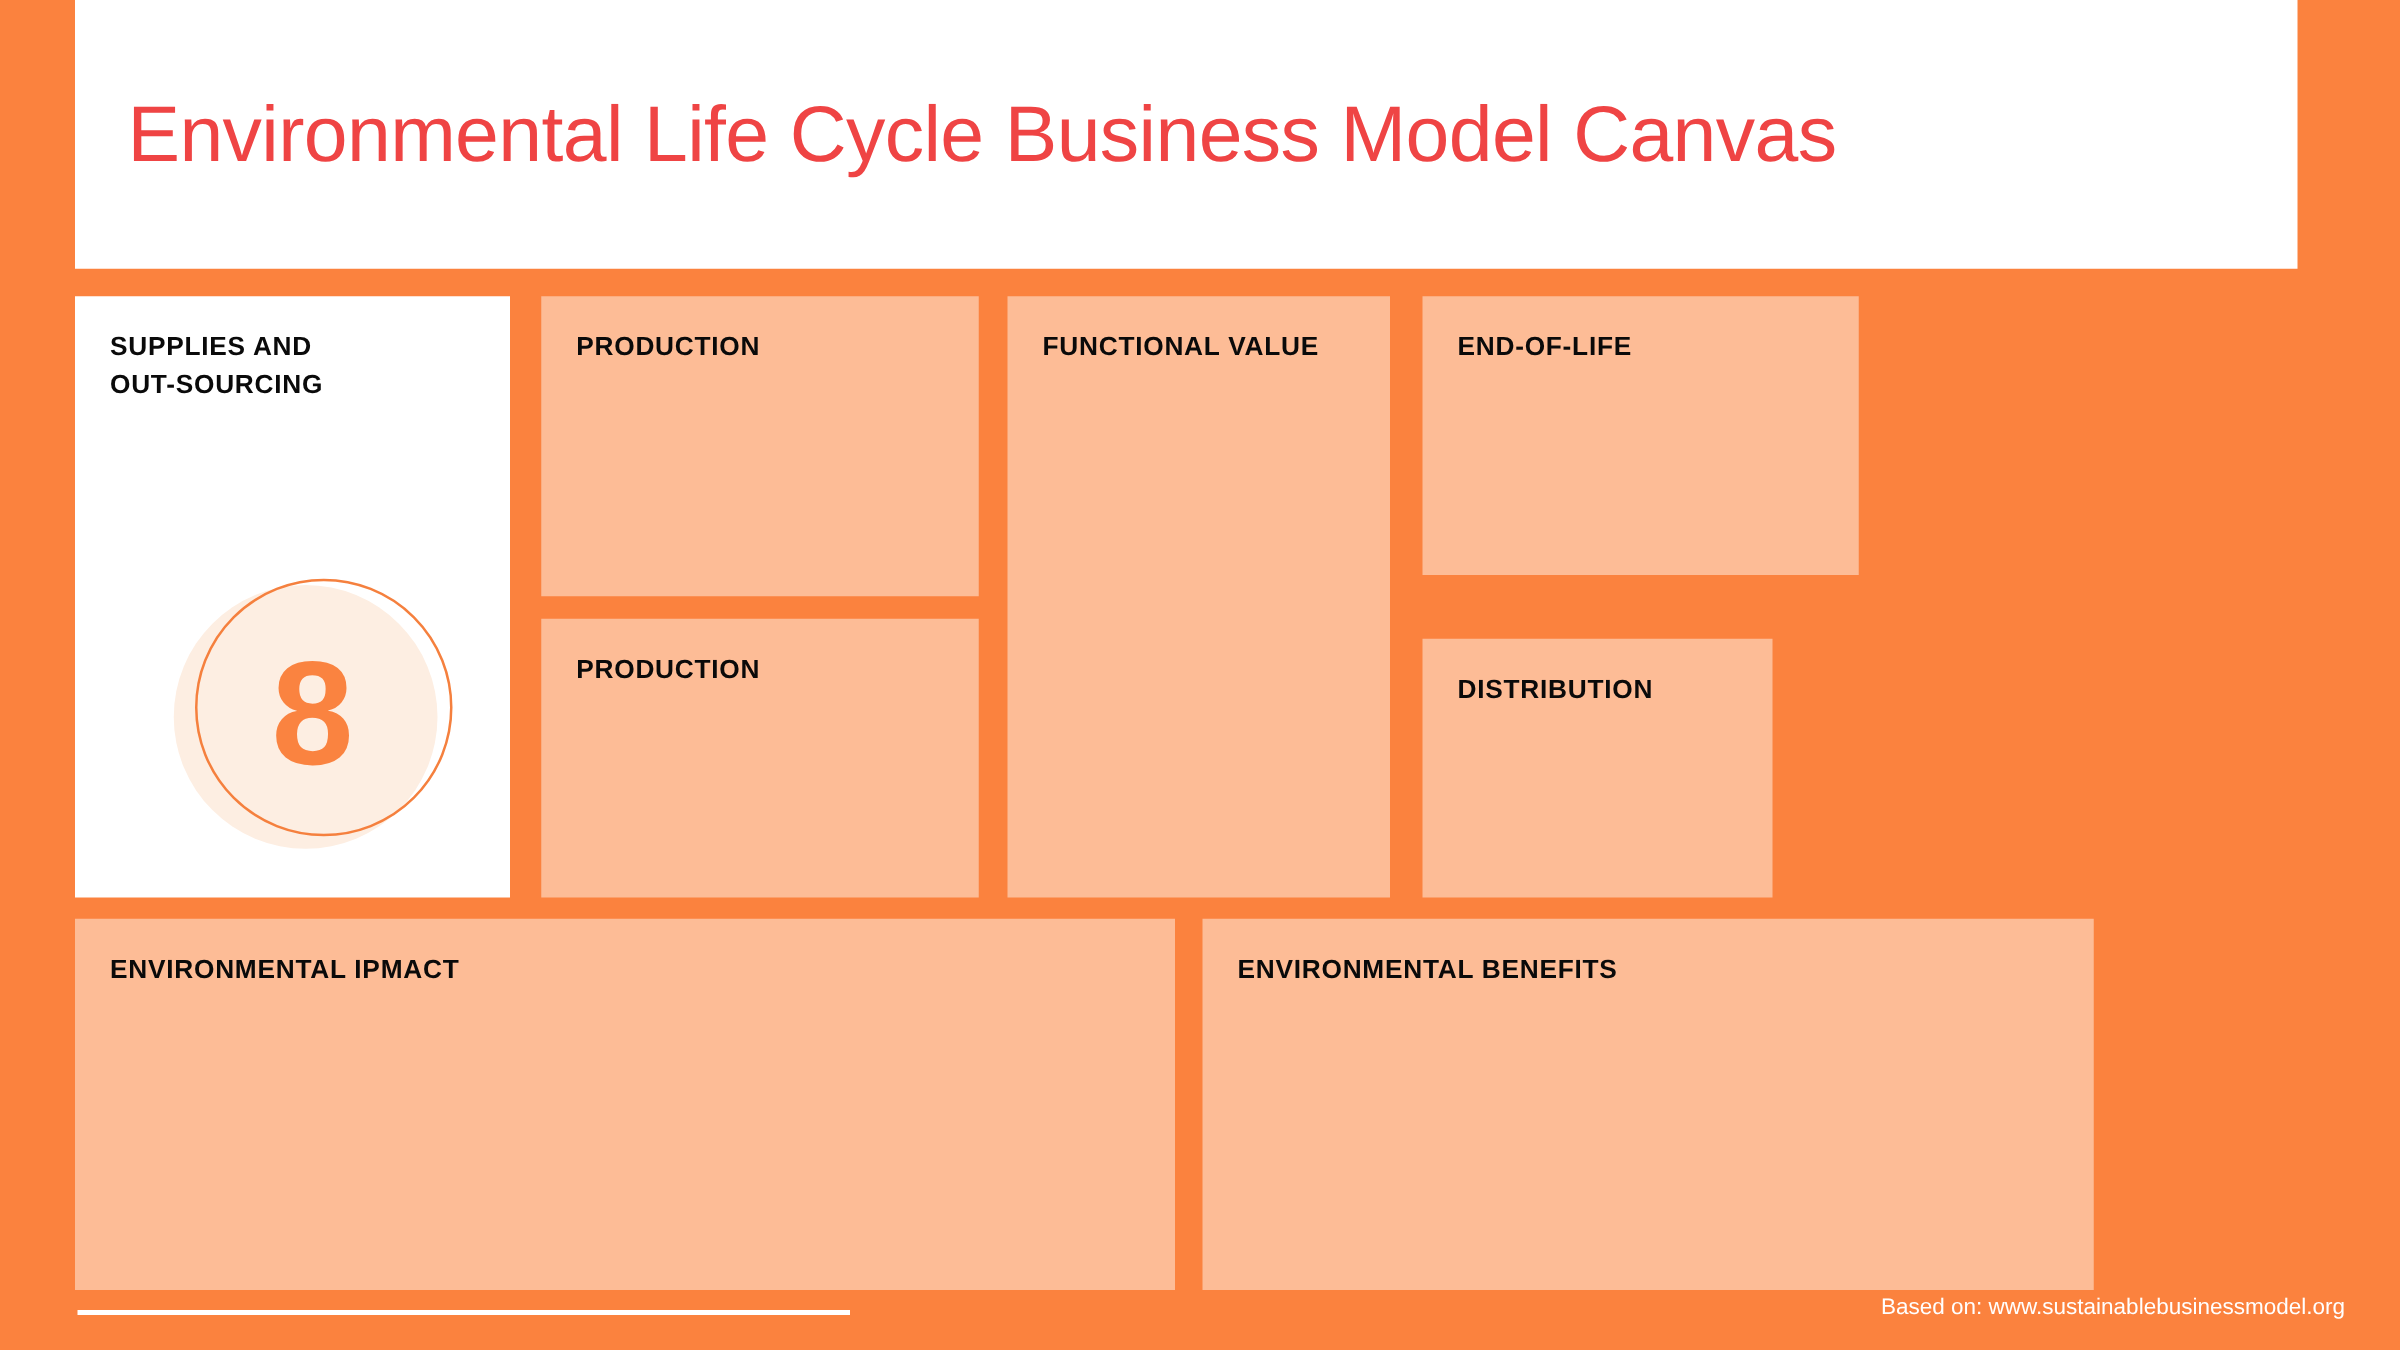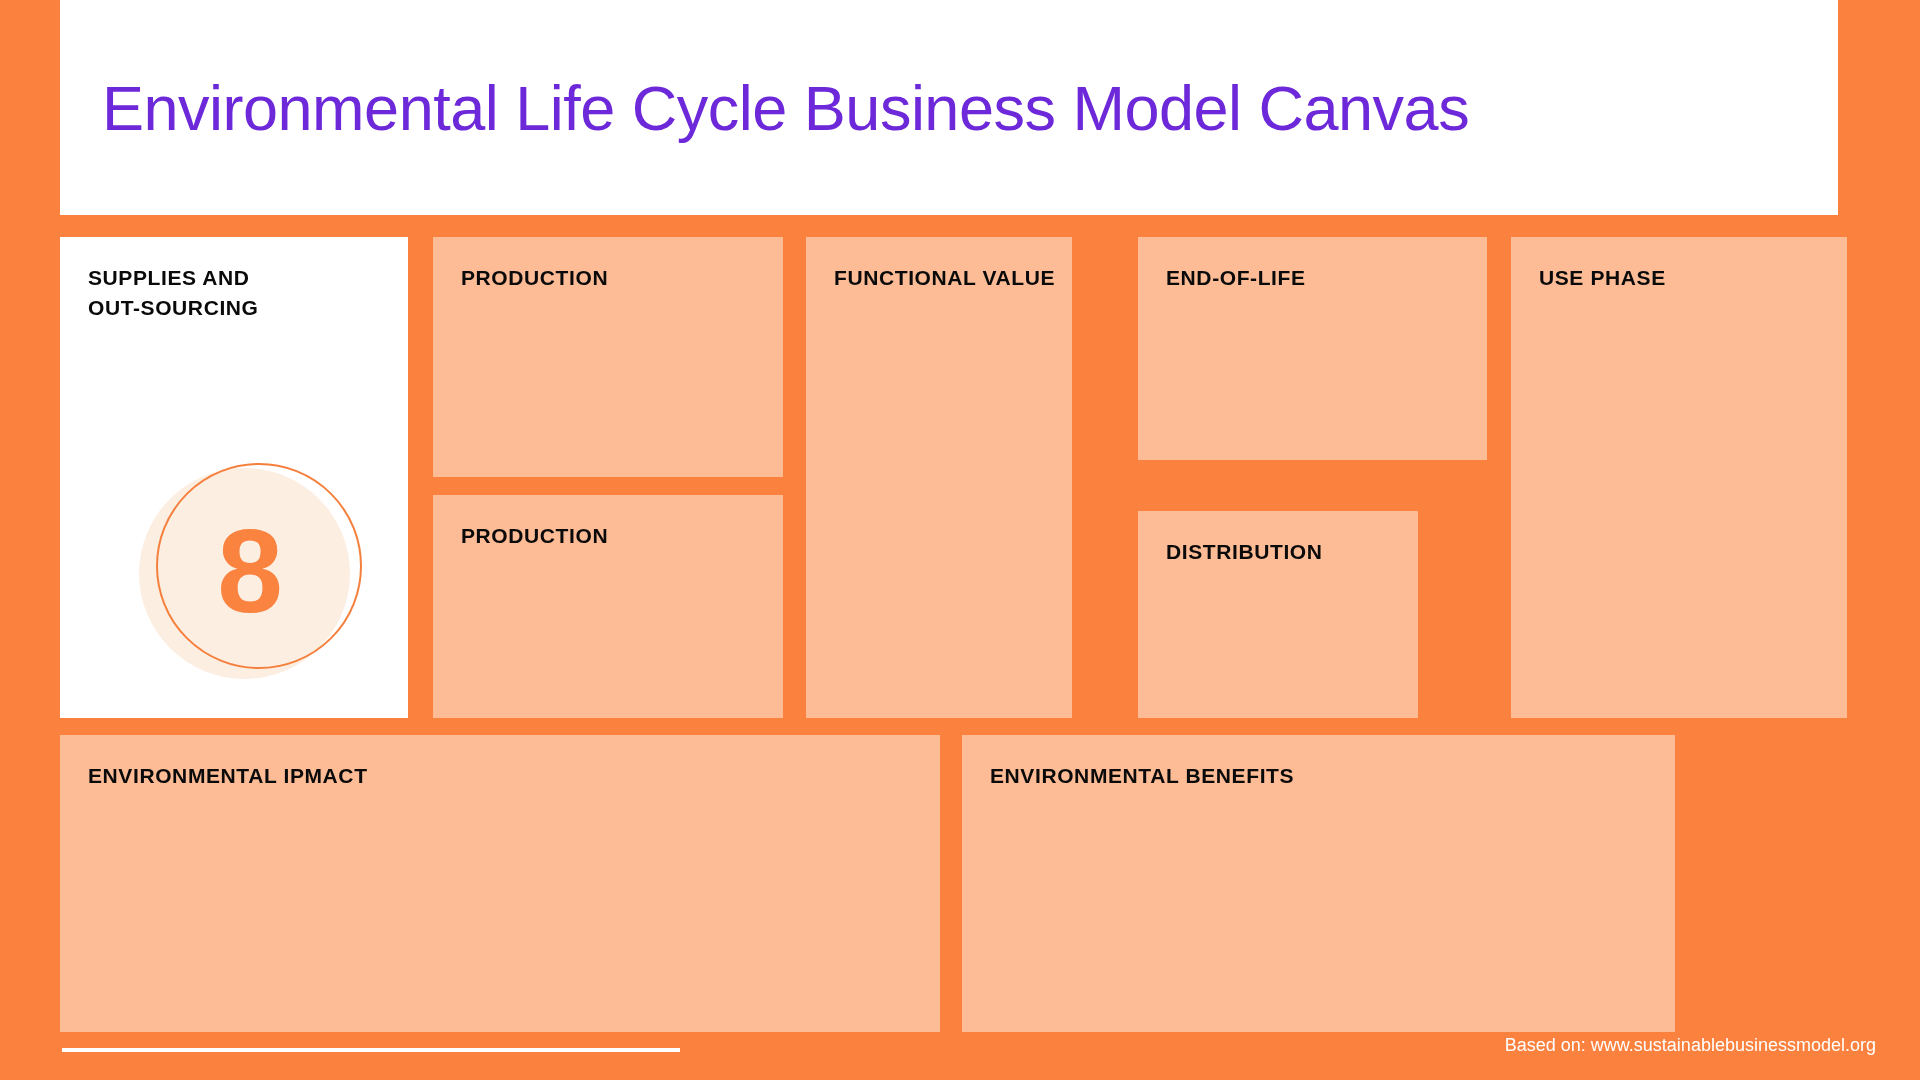--- a/index.html
+++ b/index.html
@@ -30,21 +30,21 @@
     height: 215px;
     background: #ffffff;
     display: flex;
     align-items: center;
   }
   .title-text {
     margin-left: 42px;
     font-size: 63px;
     font-weight: 400;
     letter-spacing: -0.5px;
-    color: #6d28d9;
+    color: #ef4444;
     font-family: "Liberation Sans", sans-serif;
     white-space: nowrap;
   }
 
   
   .panel {
     position: absolute;
     background: #fdbc96;
     box-sizing: border-box;
   }
@@ -61,21 +61,21 @@
     color: #0a0a0a;
     line-height: 1.42;
     font-family: "Liberation Sans", sans-serif;
     white-space: pre-line;
   }
 
   
   #p-supplies     { left:60px;   top:237px; width:348px; height:481px; }
   #p-production   { left:433px;  top:237px; width:350px; height:240px; }
   #p-materials    { left:433px;  top:495px; width:350px; height:223px; }
-  #p-functional   { left:806px;  top:237px; width:266px; height:481px; }
+  #p-functional   { left:806px;  top:237px; width:306px; height:481px; }
   #p-endoflife    { left:1138px; top:237px; width:349px; height:223px; }
   #p-distribution { left:1138px; top:511px; width:280px; height:207px; }
   #p-usephase     { left:1511px; top:237px; width:336px; height:481px; }
 
   #p-impact       { left:60px;   top:735px; width:880px; height:297px; }
   #p-benefits     { left:962px;  top:735px; width:713px; height:297px; }
 
   
   .badge {
     position: absolute;
@@ -171,23 +171,20 @@
   </div>
 
   <div class="panel" id="p-endoflife">
     <div class="panel-label">END-OF-LIFE</div>
   </div>
 
   <div class="panel" id="p-distribution">
     <div class="panel-label">DISTRIBUTION</div>
   </div>
 
-  <div class="panel" id="p-usephase">
-    <div class="panel-label">USE PHASE</div>
-  </div>
 
   <div class="panel" id="p-impact">
     <div class="panel-label">ENVIRONMENTAL IPMACT</div>
   </div>
 
   <div class="panel" id="p-benefits">
     <div class="panel-label">ENVIRONMENTAL BENEFITS</div>
   </div>
 
   <div class="footer-rule"></div>

